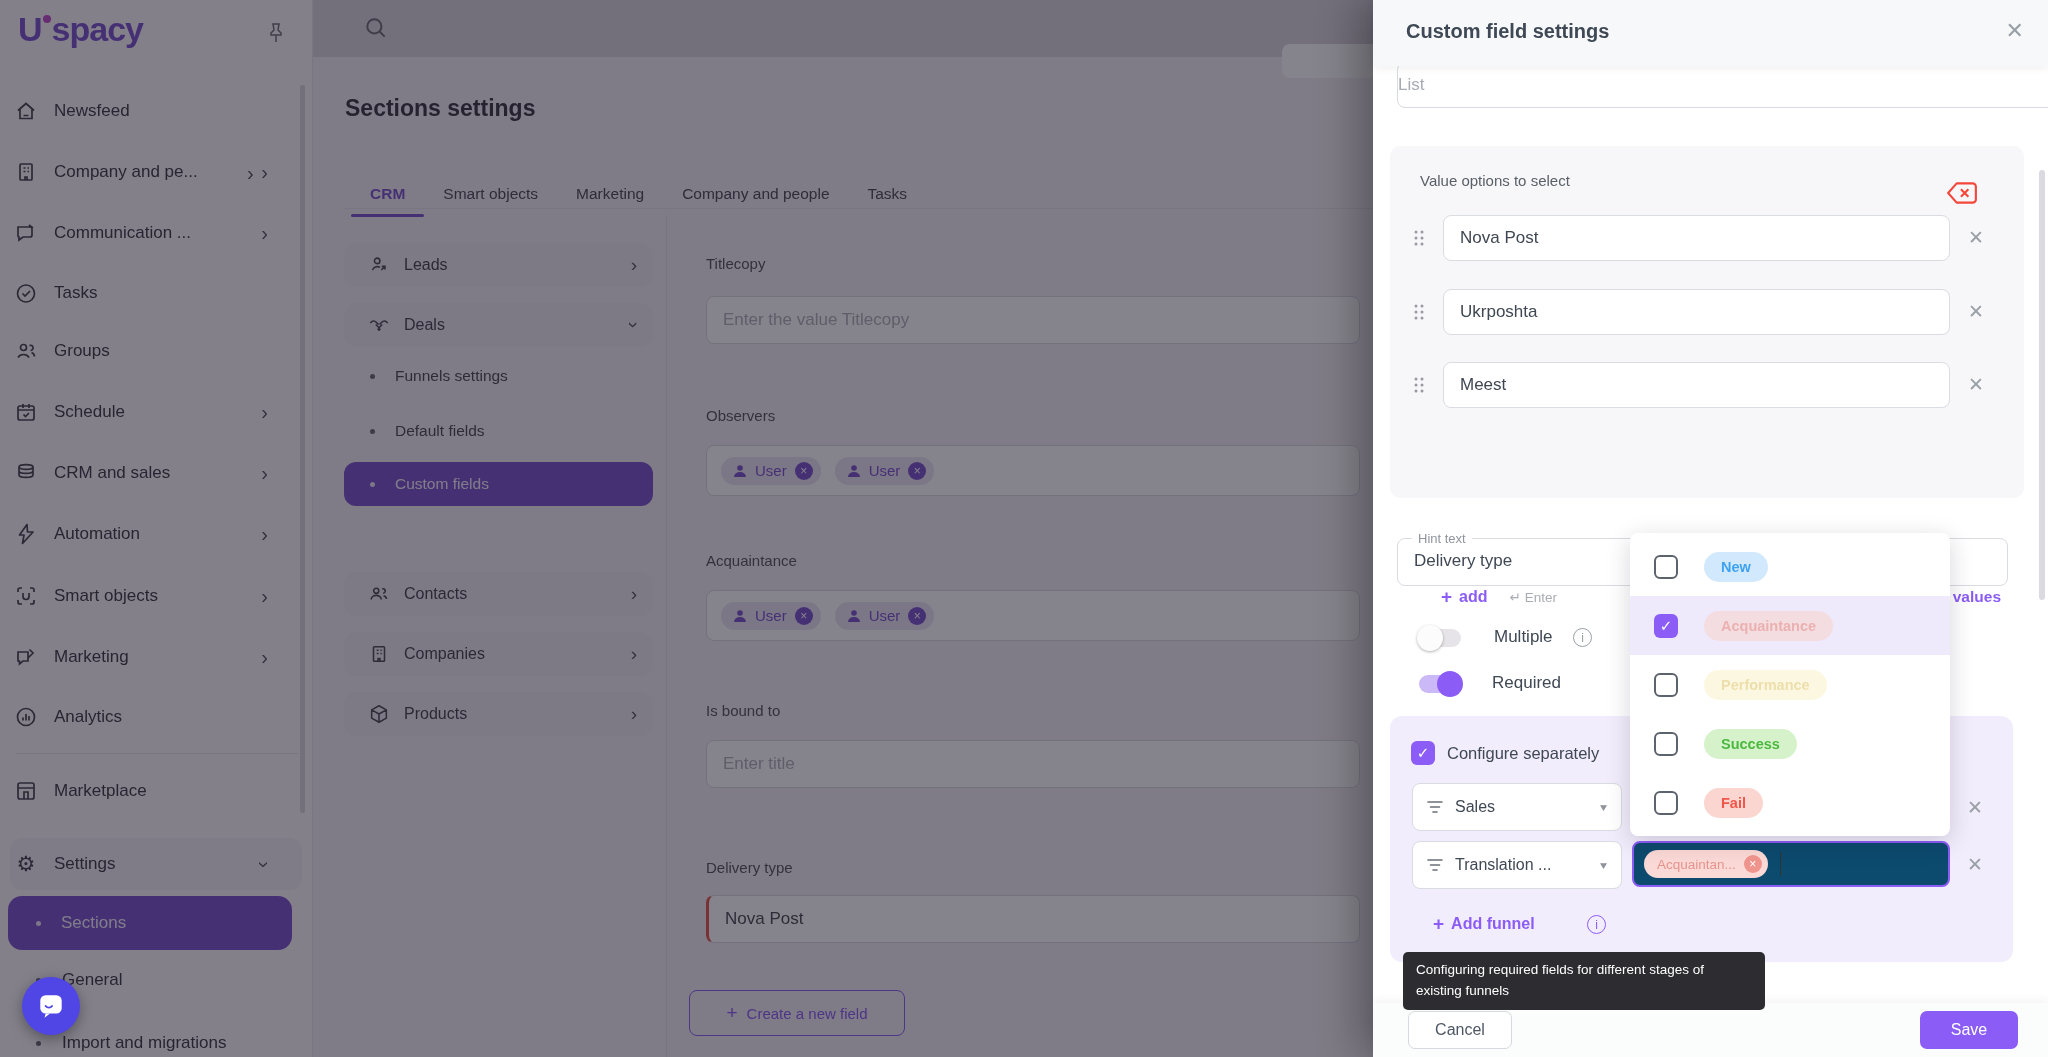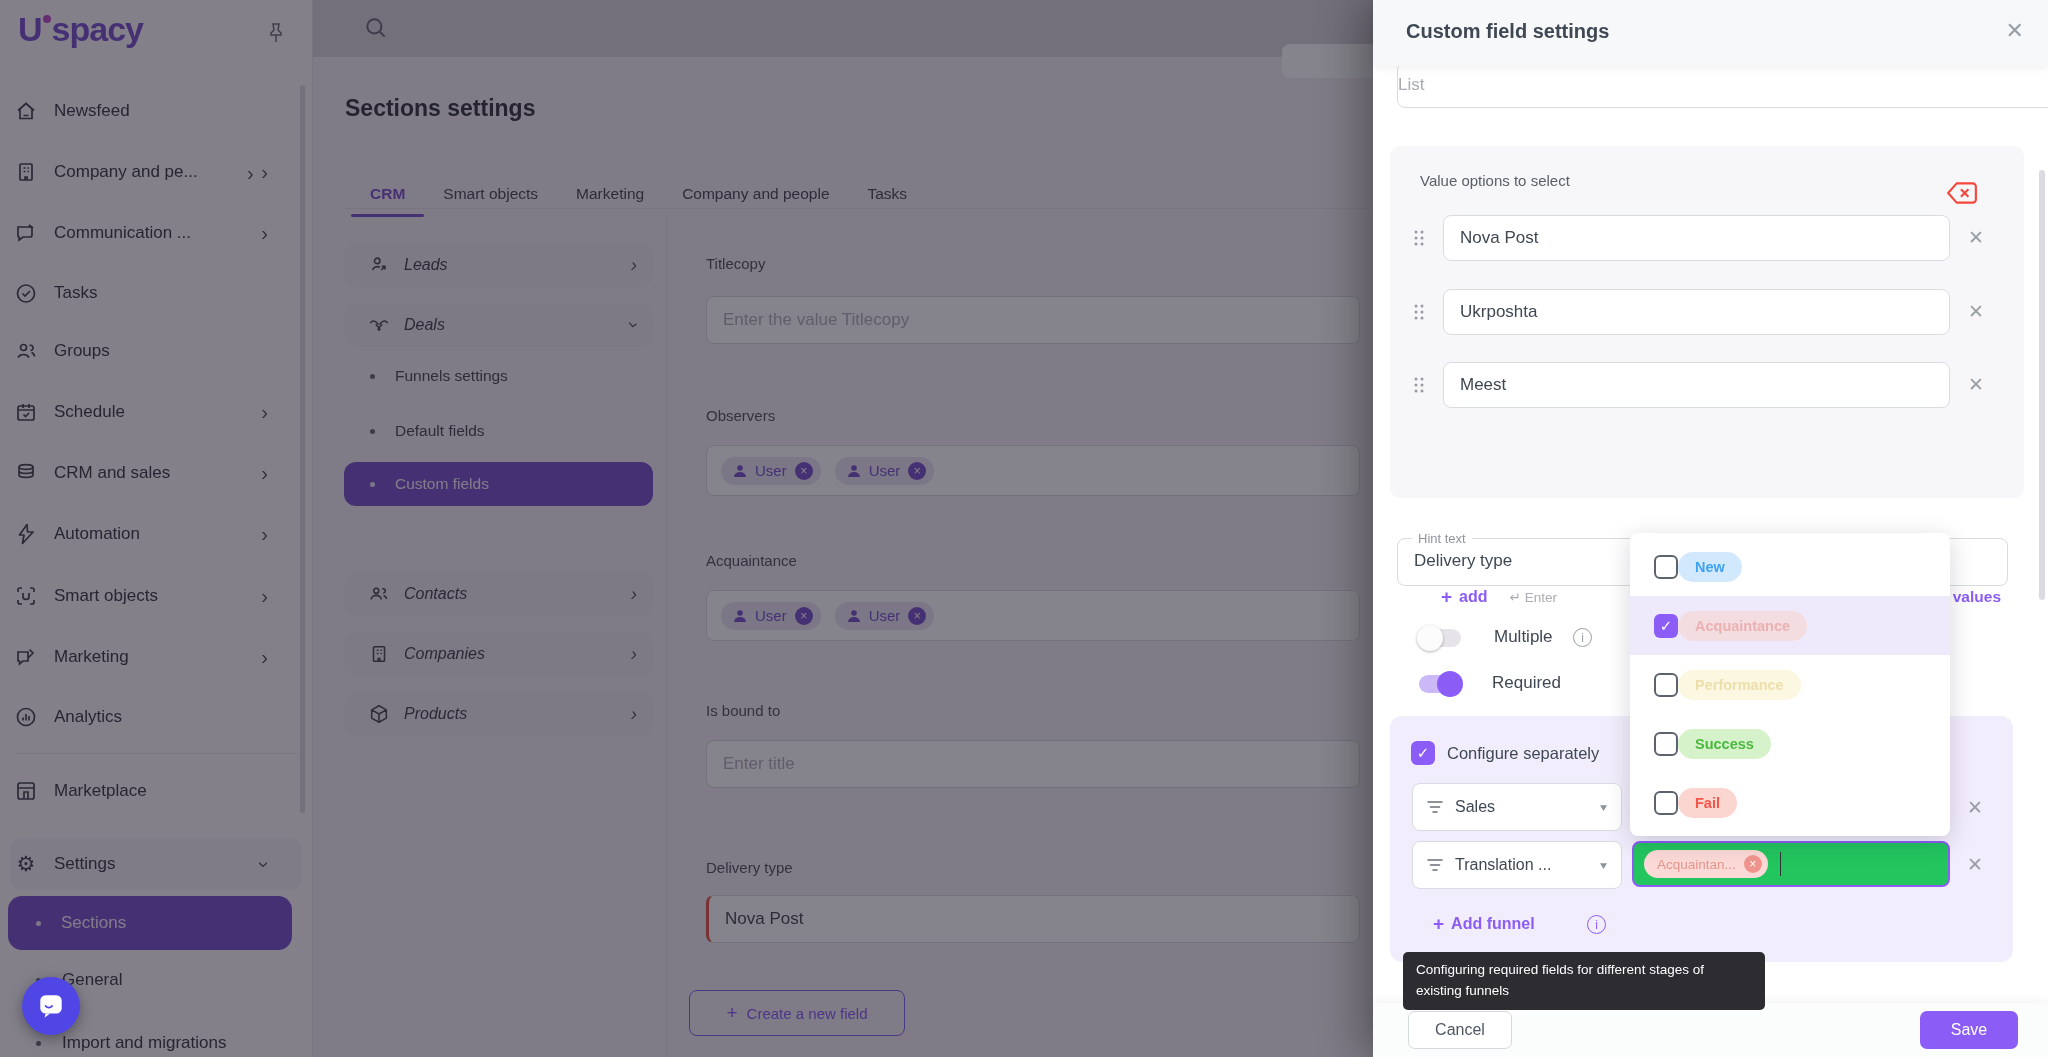--- a/index.html
+++ b/index.html
@@ -34,21 +34,21 @@
   #content{position:absolute;left:313px;top:57px;width:1060px;height:1000px;background:#f3f1f6;}
   .page-title{position:absolute;left:32px;top:38px;font-size:23px;font-weight:700;color:#393843;}
   .tabs{position:absolute;left:38px;top:120px;display:flex;}
   .tab{padding:8px 19px 14px;font-size:15.5px;color:var(--ink2);cursor:pointer;position:relative;}
   .tab.active{color:var(--brand);font-weight:600;}
   .tab.active::after{content:"";position:absolute;left:0;right:0;bottom:0;height:3px;border-radius:2px;background:var(--brand);}
   .tabs-rule{position:absolute;left:31px;top:151px;width:1029px;height:1px;background:#e6e3ea;}
   .vert-rule{position:absolute;left:353px;top:158px;width:1px;height:885px;background:#e3e0e8;}
   .collapse-arrow{position:absolute;left:-66px;top:105px;color:#55545e;font-size:20px;}
 
-  .crm-item{position:absolute;left:31px;width:309px;height:44px;background:#efedf3;border-radius:12px;display:flex;align-items:center;gap:14px;padding:0 16px 0 24px;font-size:16px;color:#45444e;cursor:pointer;font-style:italic;}
+  .crm-item{position:absolute;left:31px;width:309px;height:44px;background:#efedf3;border-radius:12px;display:flex;align-items:center;gap:14px;padding:0 16px 0 24px;font-size:16px;color:#45444e;cursor:pointer;}
   .crm-item .ic{width:22px;height:22px;color:#4a4953;}
   .crm-item .chev{margin-left:auto;font-size:19px;color:#56555f;}
   .crm-sub{position:absolute;left:31px;width:309px;height:40px;display:flex;align-items:center;gap:20px;padding-left:26px;font-size:15.5px;color:var(--ink2);cursor:pointer;}
   .crm-sub.sel{background:var(--brand);border-radius:12px;color:rgba(255,255,255,.92);height:44px;}
   .crm-sub.sel .bullet{background:rgba(255,255,255,.85);}
 
   .fld-label{position:absolute;font-size:15px;color:#56545f;}
   .fld-input{position:absolute;left:393px;width:654px;height:48px;background:#fff;border:1px solid var(--line);border-radius:8px;font-size:17px;color:#4a4953;padding:0 16px;outline:none;}
   .fld-input::placeholder{color:var(--ph);}
   .chips-box{position:absolute;left:393px;width:654px;height:51px;background:#fff;border:1px solid var(--line);border-radius:8px;display:flex;align-items:center;gap:14px;padding:0 14px;}
@@ -96,27 +96,27 @@
   .sw-on .knob{right:-2px;background:var(--accent);}
   .tg-label{position:absolute;font-size:17px;color:#3f4854;}
   .info-i{display:inline-flex;width:19px;height:19px;border:1.5px solid #9aa0a8;border-radius:50%;color:#9aa0a8;font-size:12px;align-items:center;justify-content:center;font-style:normal;}
   .info-i.purple{border-color:var(--accent);color:var(--accent);}
 
   #cfg-card{position:absolute;left:17px;top:716px;width:623px;height:246px;background:#f2edfc;border-radius:12px;}
   .cbx{width:24px;height:24px;border-radius:6px;background:var(--accent);color:#fff;display:flex;align-items:center;justify-content:center;font-size:15px;cursor:pointer;}
   .cbx.empty{background:#fff;border:2px solid #5c636d;color:transparent;}
   .funnel-sel{left:22px;width:210px;height:48px;padding:0 14px;gap:12px;font-size:16px;color:#3f4854;cursor:pointer;}
   .funnel-sel .caret{margin-left:auto;color:#8e939b;font-size:14px;transform:scaleY(.8);}
-  #stage-input{position:absolute;left:242px;top:125px;width:318px;height:46px;background:#22c55e;border:2px solid var(--accent);border-radius:8px;display:flex;align-items:center;padding:0 10px;gap:12px;}
+  #stage-input{position:absolute;left:242px;top:125px;width:318px;height:46px;background:#0c4a6e;border:2px solid var(--accent);border-radius:8px;display:flex;align-items:center;padding:0 10px;gap:12px;}
   .stage-chip{display:flex;align-items:center;gap:8px;background:#fbd9d6;border-radius:14px;padding:5px 6px 5px 13px;font-size:13.5px;color:#e5958e;}
   .stage-chip .x{width:18px;height:18px;border-radius:50%;background:#f0958e;color:#fff;font-size:12px;display:flex;align-items:center;justify-content:center;cursor:pointer;}
   .caret-line{width:1.5px;height:24px;background:#333;}
 
   #dropdown{position:absolute;left:257px;top:533px;width:320px;height:303px;background:#fff;border-radius:8px;box-shadow:0 6px 24px rgba(25,20,50,.18);z-index:20;padding:4px 0;}
-  .dd-row{height:59px;display:flex;align-items:center;padding:0 24px;cursor:pointer;}
+  .dd-row{height:59px;display:flex;align-items:center;gap:26px;padding:0 24px;cursor:pointer;}
   .dd-row.sel-row{background:#efe9fc;}
   .pill{padding:7px 17px;border-radius:15px;font-size:14.5px;font-weight:600;}
   .pill.faded{opacity:.75;}
 
   #tooltip{position:absolute;left:30px;top:952px;width:362px;background:#2c2c31;border-radius:5px;color:#fff;font-size:13.5px;line-height:1.55;padding:8px 13px;z-index:30;}
 
   #m-foot{position:absolute;left:0;bottom:0;width:675px;height:54px;background:#fbfcfc;box-shadow:0 -2px 10px rgba(30,30,50,.06);z-index:10;}
   #cancel-btn{position:absolute;left:35px;top:8px;width:104px;height:38px;background:#fff;border:1px solid #d6d9de;border-radius:7px;font-size:16px;color:#4e5663;cursor:pointer;}
   #save-btn{position:absolute;right:30px;top:8px;width:98px;height:38px;background:var(--accent);border:none;border-radius:7px;font-size:16px;color:#fff;cursor:pointer;}
   #m-scroll{position:absolute;right:3px;top:170px;width:6px;height:430px;border-radius:3px;background:#dcdae1;z-index:40;}

